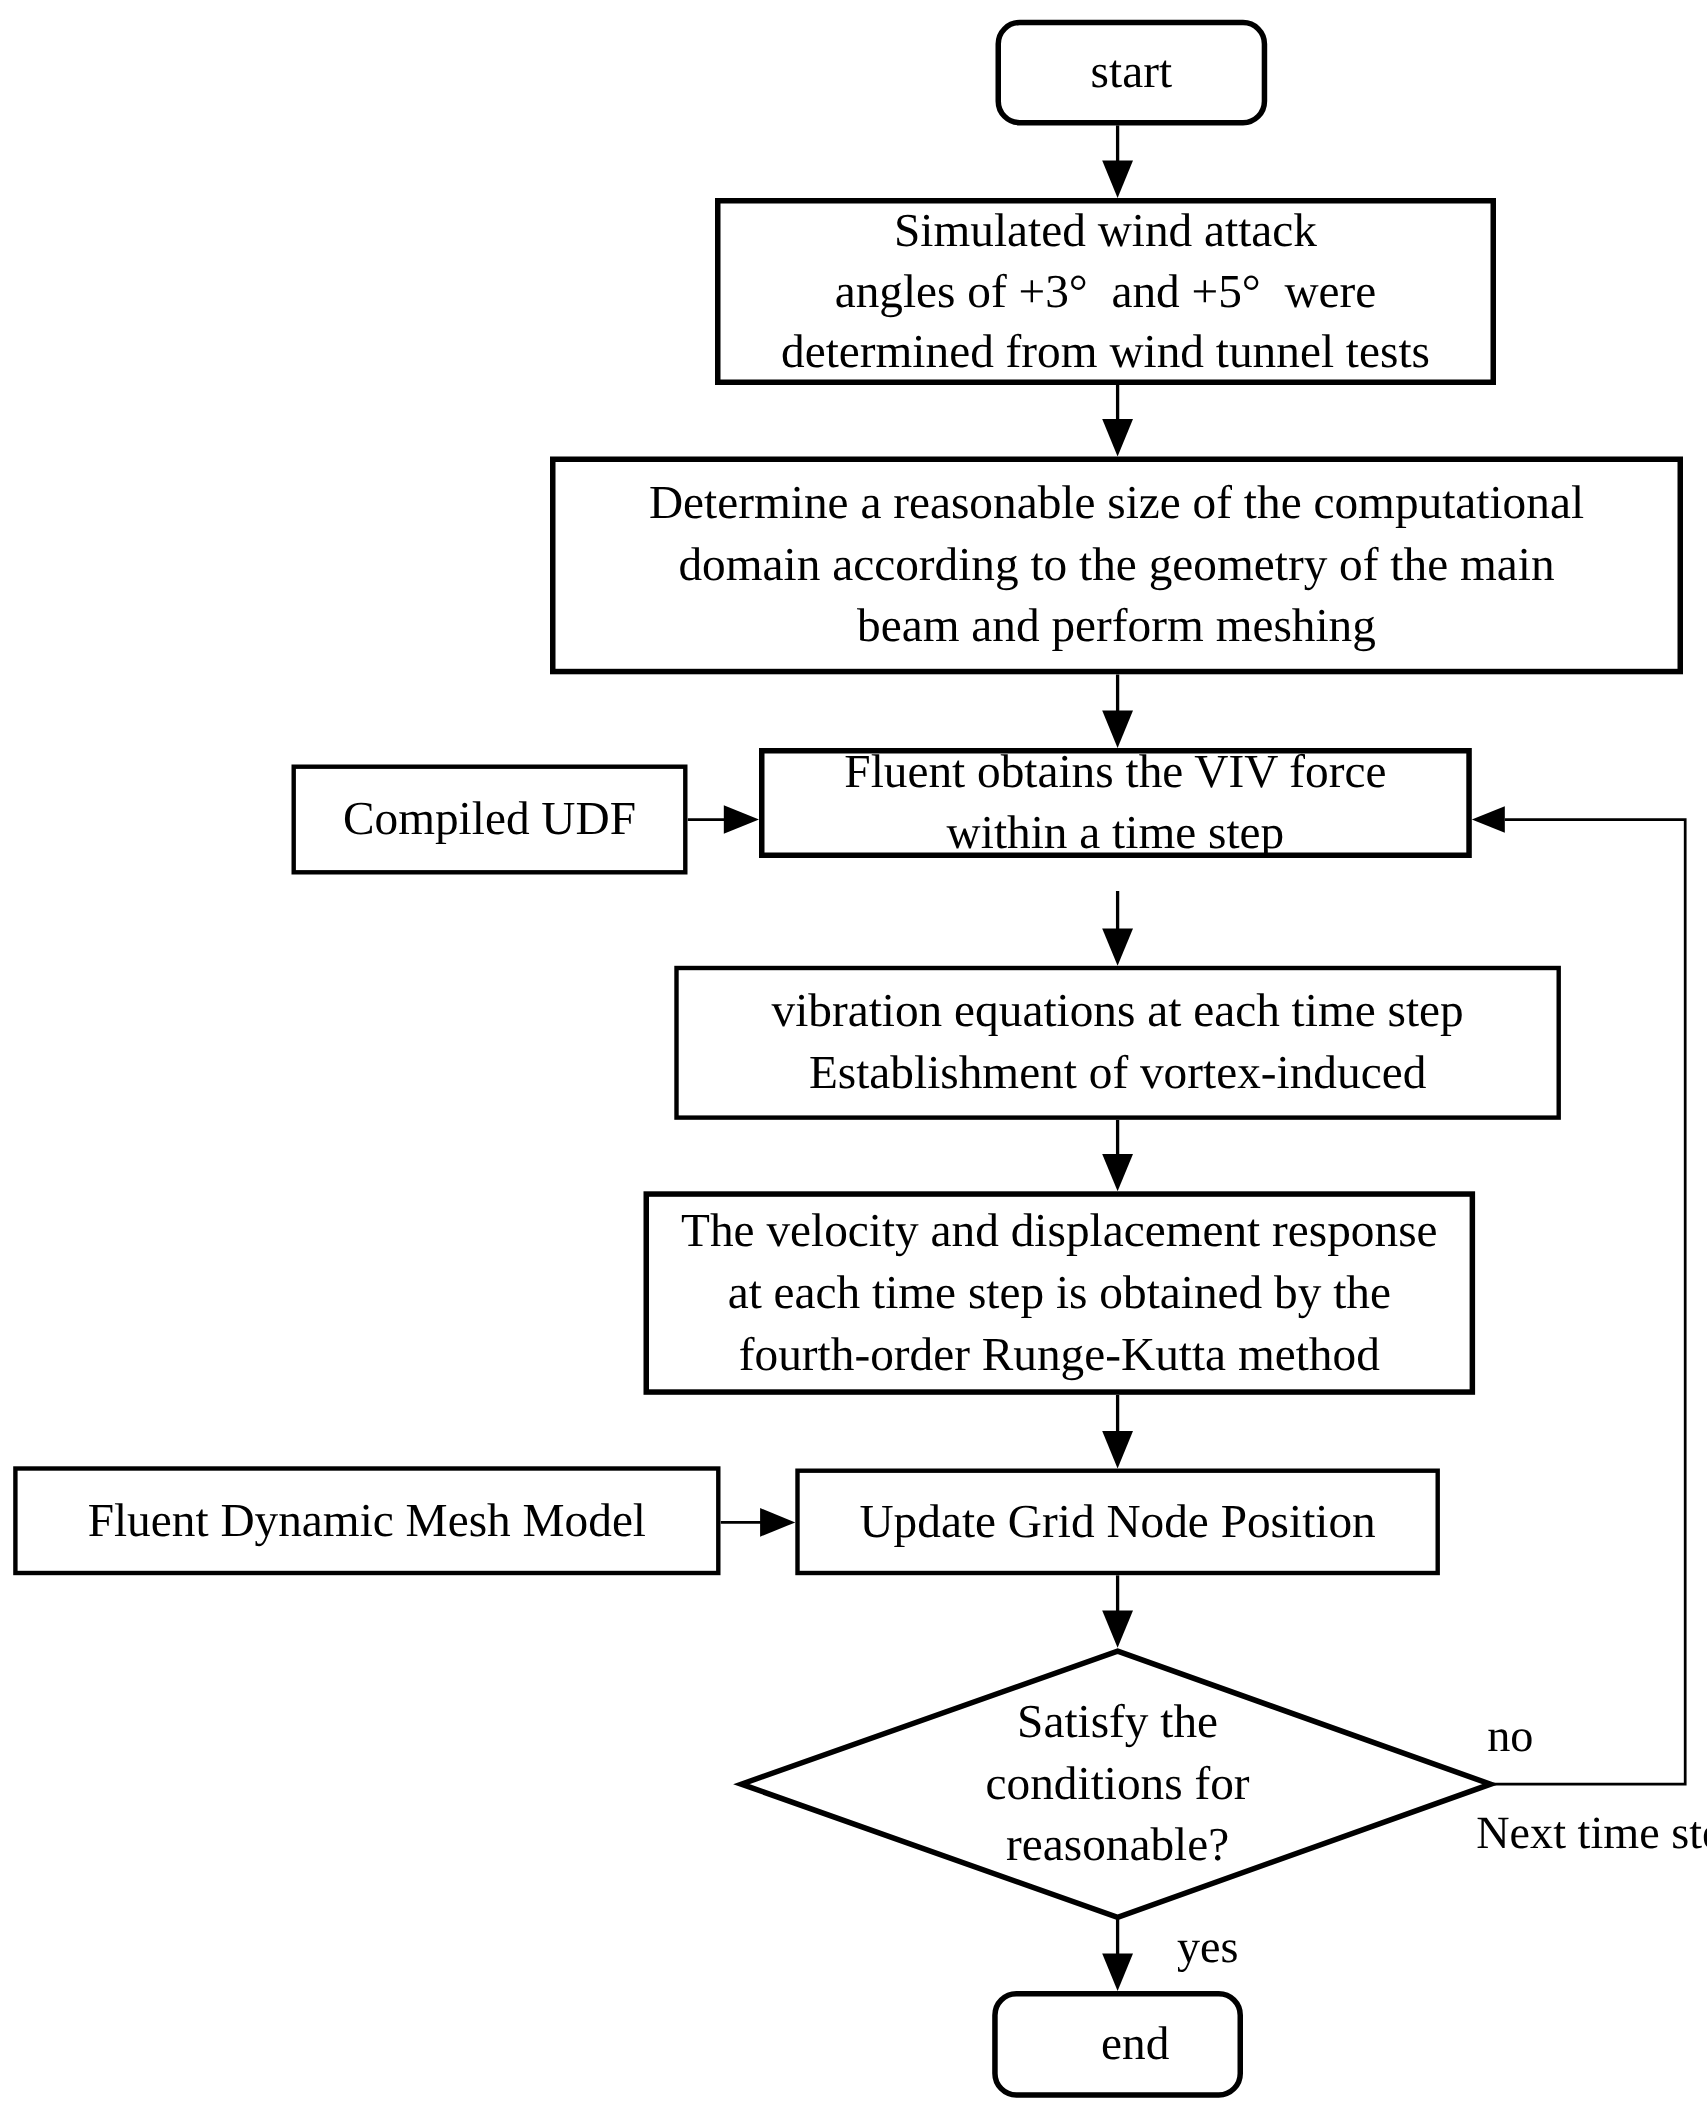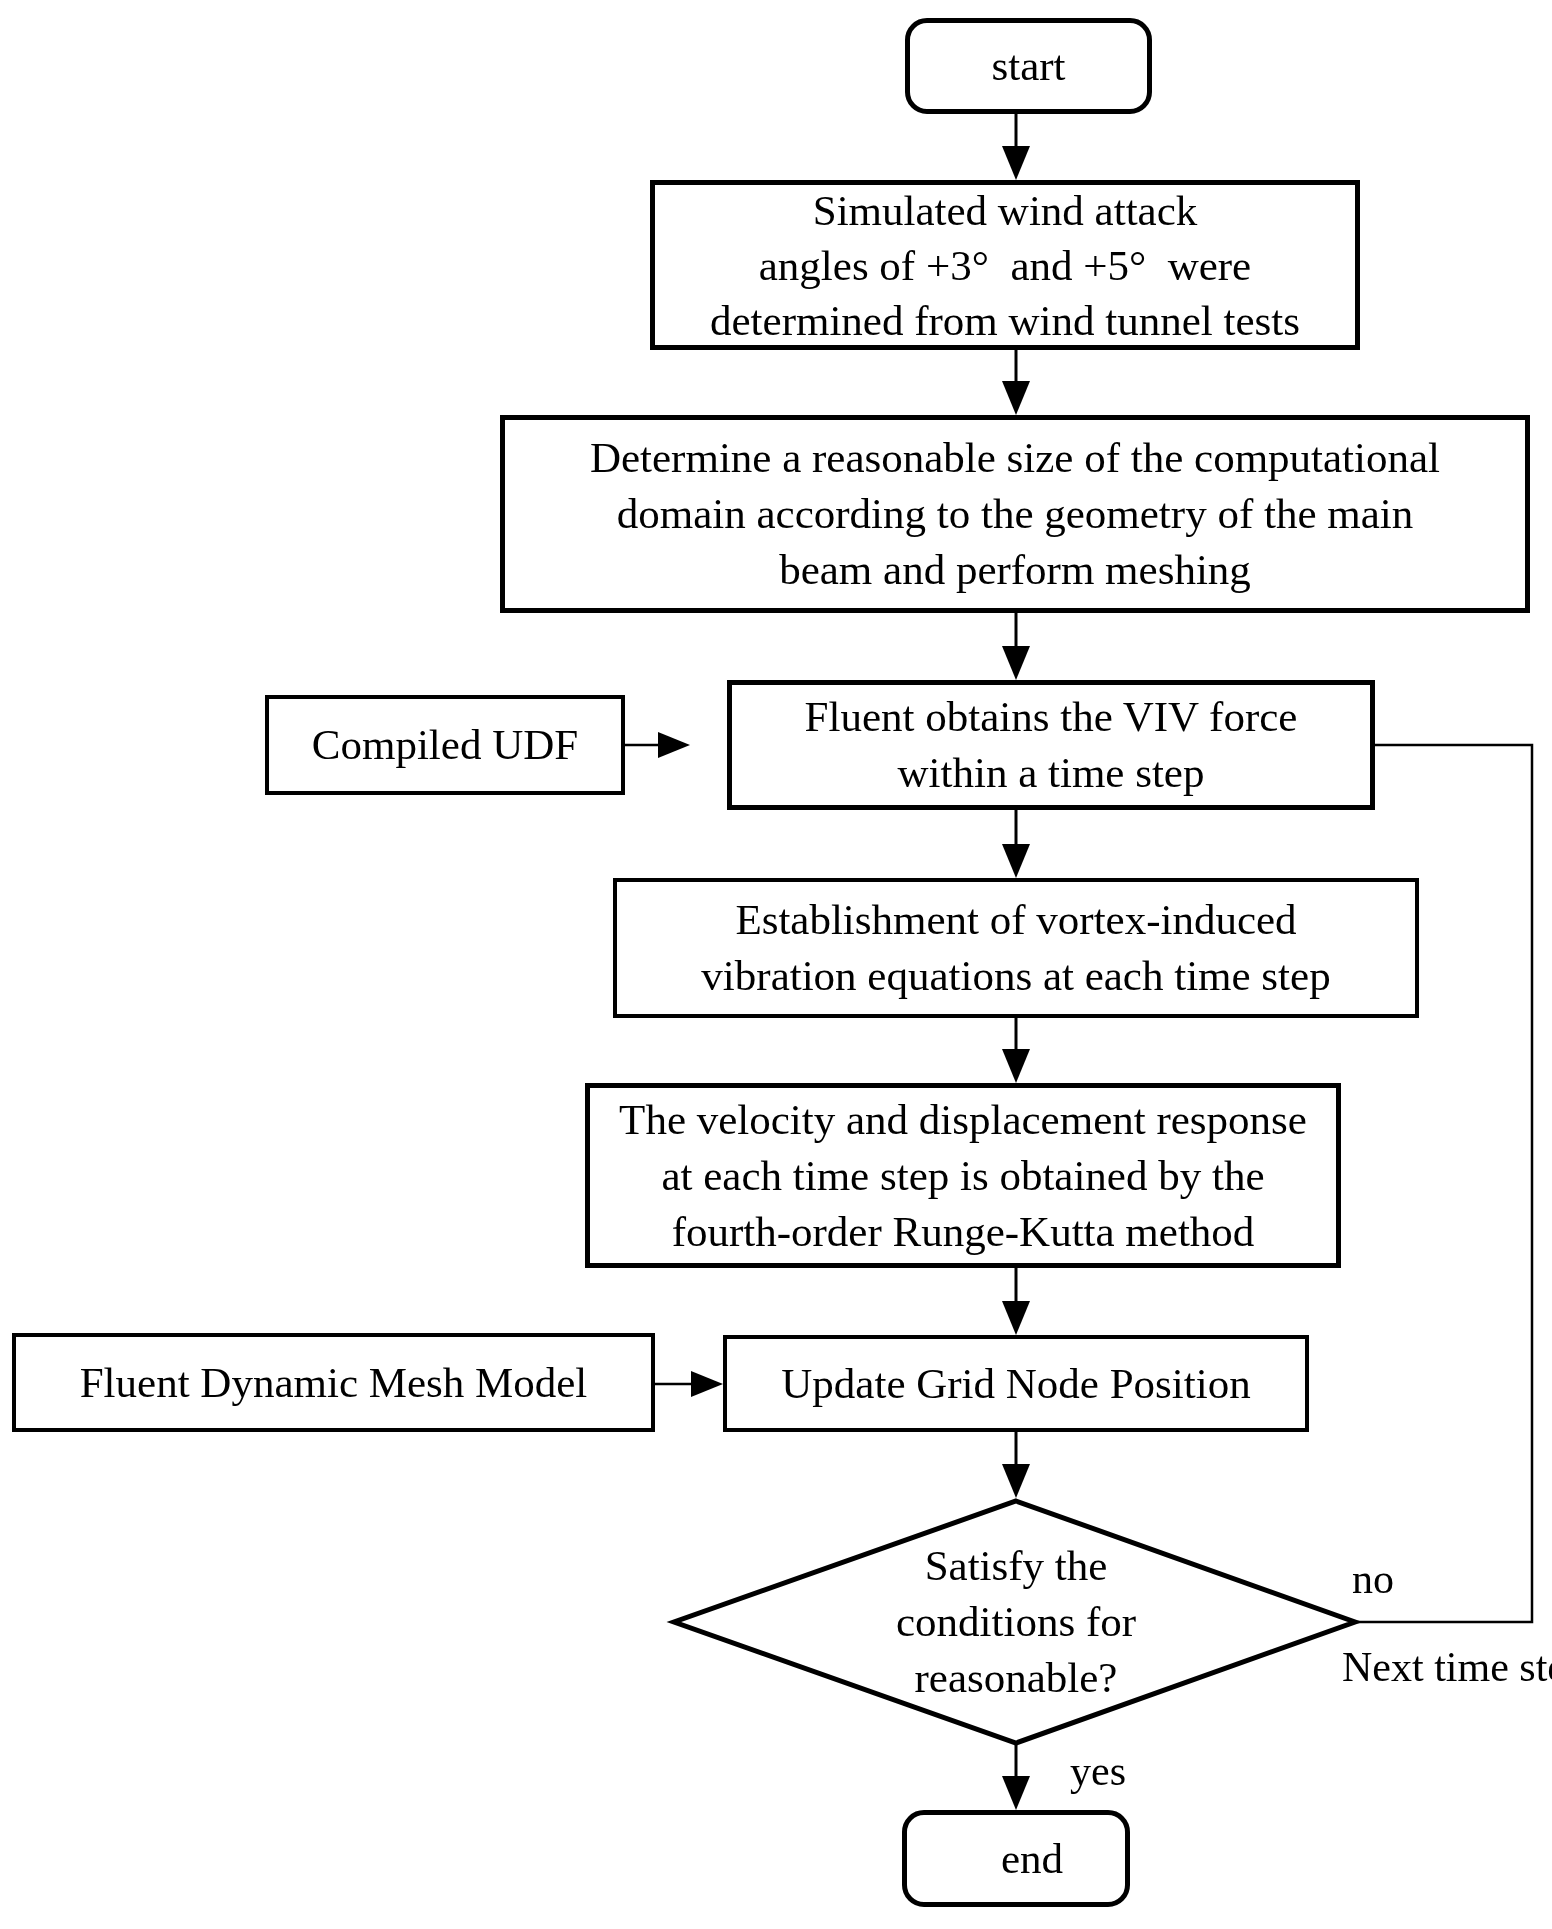--- a/index.html
+++ b/index.html
@@ -98,28 +98,28 @@
   <div class="node rect thick" style="left:500px;top:415px;width:1030px;height:198px;">
     <div class="tline">Determine a reasonable size of the computational</div>
     <div class="tline">domain according to the geometry of the main</div>
     <div class="tline">beam and perform meshing</div>
   </div>
 
   <div class="node rect" style="left:265px;top:695px;width:360px;height:100px;">
     <div class="tline">Compiled UDF</div>
   </div>
 
-  <div class="node rect thick" style="left:690px;top:680px;width:648px;height:130px;margin-left:37px;">
+  <div class="node rect thick" style="left:690px;top:680px;width:648px;height:100px;">
     <div class="tline">Fluent obtains the VIV force</div>
     <div class="tline">within a time step</div>
   </div>
 
   <div class="node rect" style="left:613px;top:878px;width:806px;height:140px;">
+    <div class="tline">vibration equations at each time step</div>
     <div class="tline">Establishment of vortex-induced</div>
-    <div class="tline">vibration equations at each time step</div>
   </div>
 
   <div class="node rect thick" style="left:585px;top:1083px;width:756px;height:185px;">
     <div class="tline">The velocity and displacement response</div>
     <div class="tline">at each time step is obtained by the</div>
     <div class="tline">fourth-order Runge-Kutta method</div>
   </div>
 
   <div class="node rect" style="left:12px;top:1333px;width:643px;height:99px;">
     <div class="tline">Fluent Dynamic Mesh Model</div>

